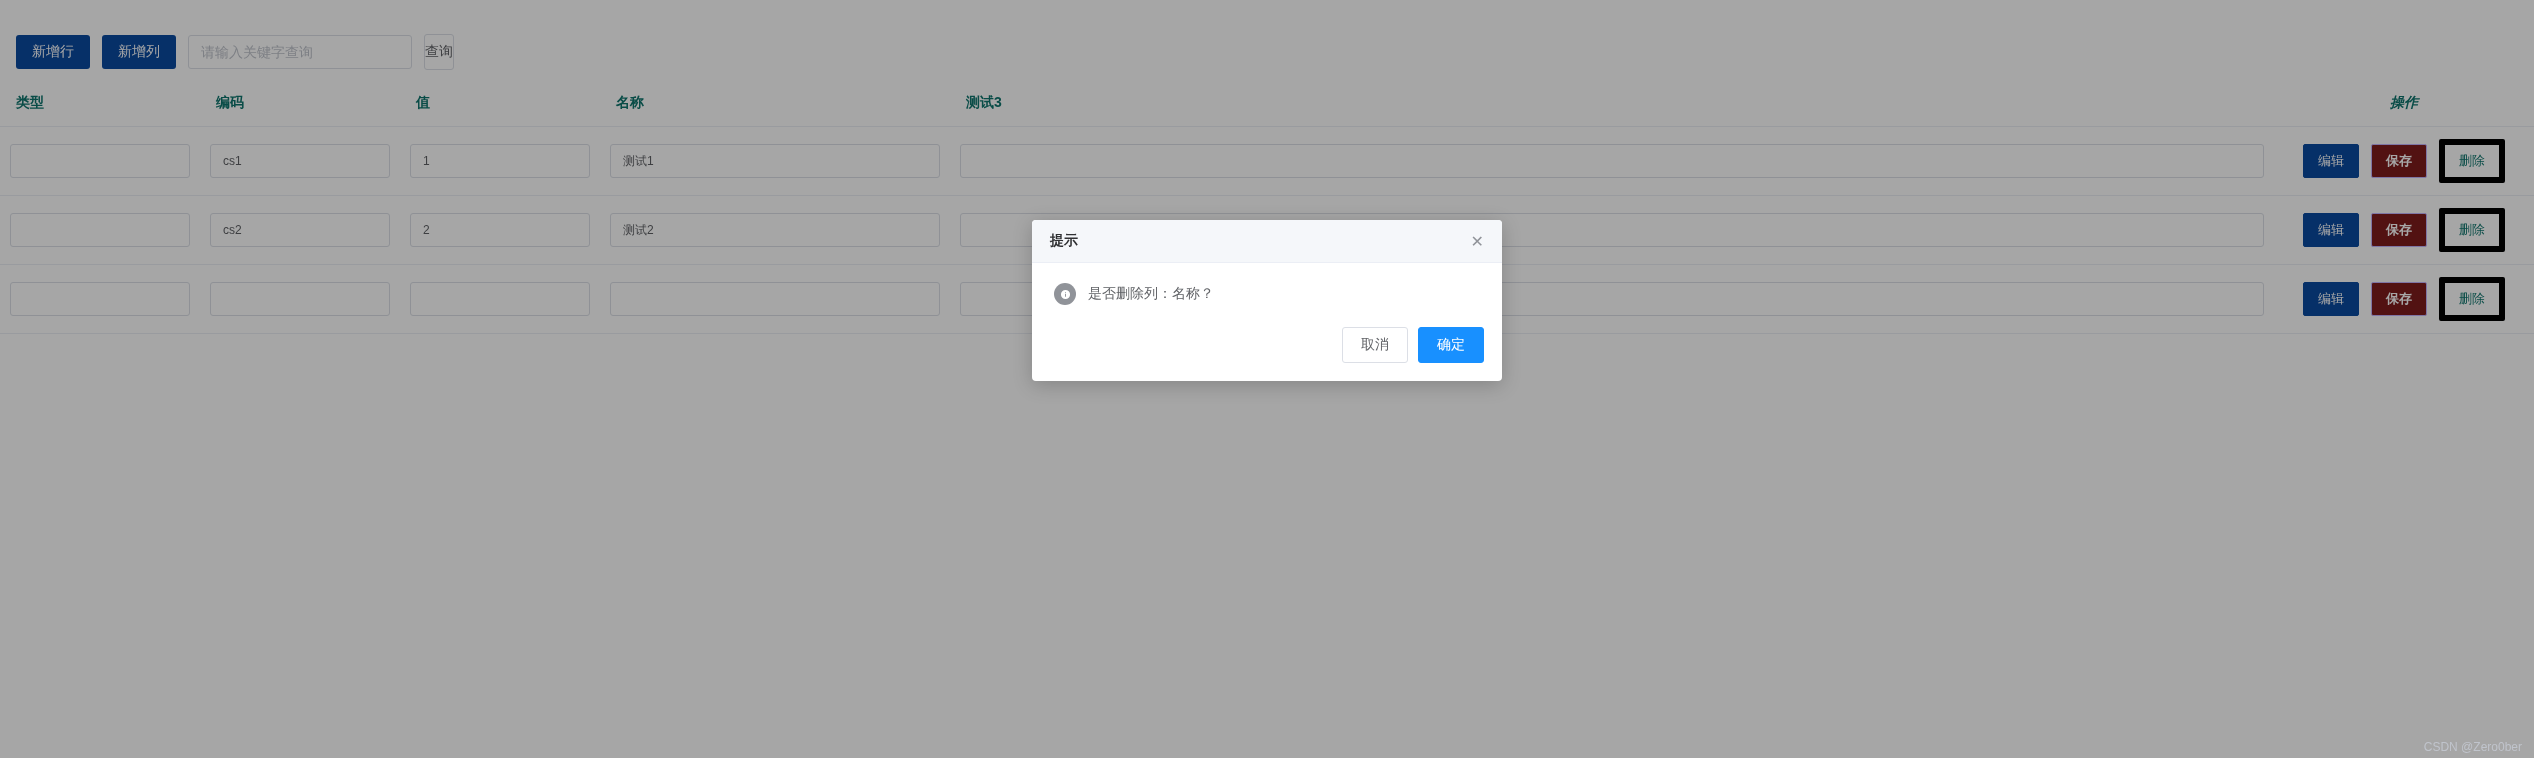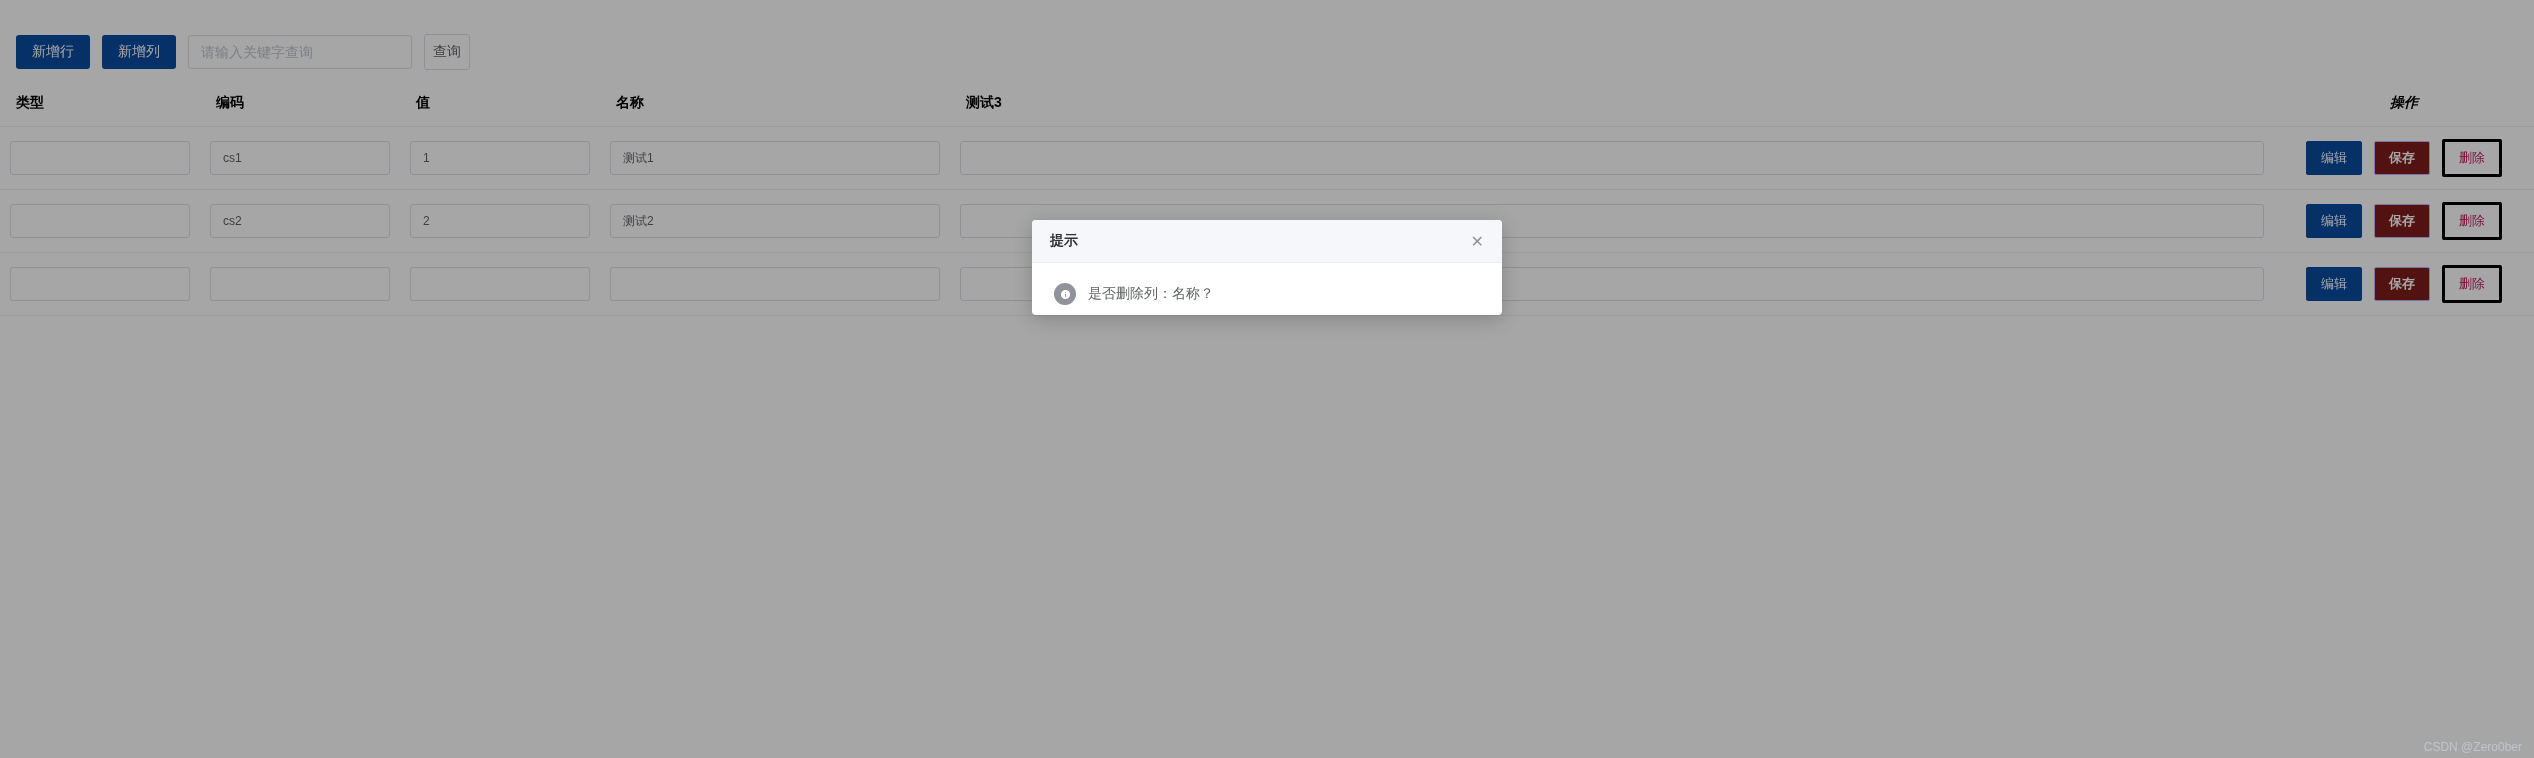--- a/index.html
+++ b/index.html
@@ -2,32 +2,32 @@
 <html><head>
   <meta charset="utf-8">
   <style>
     * { box-sizing: border-box; margin: 0; padding: 0; }
     body { font-family: "Microsoft YaHei", "PingFang SC", sans-serif; font-size: 14px; color: #333; background: #fff; position: relative; width: 2534px; height: 758px; }
     
     .toolbar { display: flex; align-items: center; gap: 12px; padding: 10px 16px; margin-top: 24px; }
     .btn-primary { background: #0a4aa0; color: #fff; border: none; padding: 8px 16px; font-size: 14px; border-radius: 3px; cursor: pointer; }
     .search-input { width: 224px; padding: 8px 12px; border: 1px solid #dcdfe6; border-radius: 3px; font-size: 14px; color: #333; }
     .search-input::placeholder { color: #c0c4cc; }
-    .btn-plain { background: #fff; border: 1px solid #dcdfe6; padding: 8px 8px; font-size: 14px; border-radius: 3px; cursor: pointer; color: #606266; }
+    .btn-plain { background: #fff; border: 1px solid #dcdfe6; padding: 8px 0; font-size: 14px; border-radius: 3px; cursor: pointer; color: #606266; }
     
     table { width: 100%; border-collapse: collapse; table-layout: fixed; }
-    thead th { text-align: left; font-weight: 700; padding: 14px 16px; border-bottom: 1px solid #ebeef5; color: #000000; font-size: 14px; }
+    thead th { text-align: left; font-weight: 700; padding: 14px 16px; border-bottom: 1px solid #ebeef5; color: #0f766e; font-size: 14px; }
     thead th.op-col { text-align: center; width: 260px; font-style: italic; }
     tbody td { padding: 12px 10px; border-bottom: 1px solid #ebeef5; vertical-align: middle; }
     .cell-input { width: 100%; padding: 9px 12px; border: 1px solid #dcdfe6; border-radius: 3px; font-size: 12px; color: #606266; background: #fff; }
     .op-cell { text-align: center; white-space: nowrap; }
     .btn-sm { padding: 7px 14px; font-size: 13px; border-radius: 2px; cursor: pointer; margin: 0 4px; }
     .btn-edit { background: #0a4aa0; color: #fff; border: 1px solid #0a4aa0; }
     .btn-save { background: #7f1d1d; color: #fff; border: 1px solid #c4b5fd; font-weight: bold; }
-    .btn-delete { background: #fff; color: #be185d; border: 3px solid #000000; }
+    .btn-delete { background: #fff; color: #0f766e; border: 6px solid #000000; }
     
     .col-type { width: 200px; }
     .col-code { width: 200px; }
     .col-value { width: 200px; }
     .col-name { width: 350px; }
     .col-test3 { width: auto; }
     
     .modal-backdrop { position: absolute; inset: 0; background: rgba(0,0,0,0.35); display: flex; align-items: flex-start; justify-content: center; padding-top: 220px; }
     .modal { background: #fff; width: 470px; border-radius: 4px; box-shadow: 0 4px 20px rgba(0,0,0,0.2); overflow: hidden; }
     .modal-header { display: flex; justify-content: space-between; align-items: flex-end; padding: 12px 18px; background: #f5f7fa; border-bottom: 1px solid #ebeef5; }
@@ -119,16 +119,20 @@
       <span class="modal-close">✕</span>
     </div>
     <div class="modal-body">
       <span class="info-icon">
         <svg viewBox="0 0 24 24">
             <path d="M12 2a10 10 0 100 20 10 10 0 000-20zm1 15h-2v-6h2v6zm0-8h-2V7h2v2z"></path>
           </svg>
       </span>
       <span class="modal-msg">是否删除列：名称？</span>
     </div>
+    <div class="modal-footer">
+      <button class="btn-cancel">取消</button>
+      <button class="btn-confirm">确定</button>
+    </div>
   </div>
 </div>
 
 <div class="watermark">CSDN @Zero0ber</div>
 
 </body></html>

